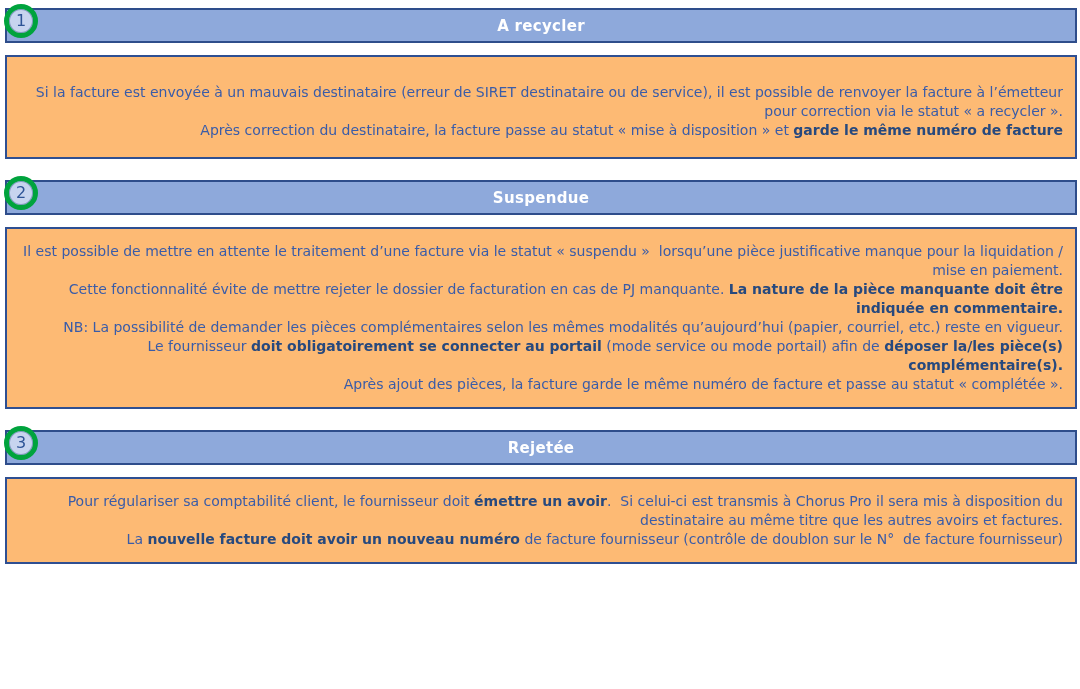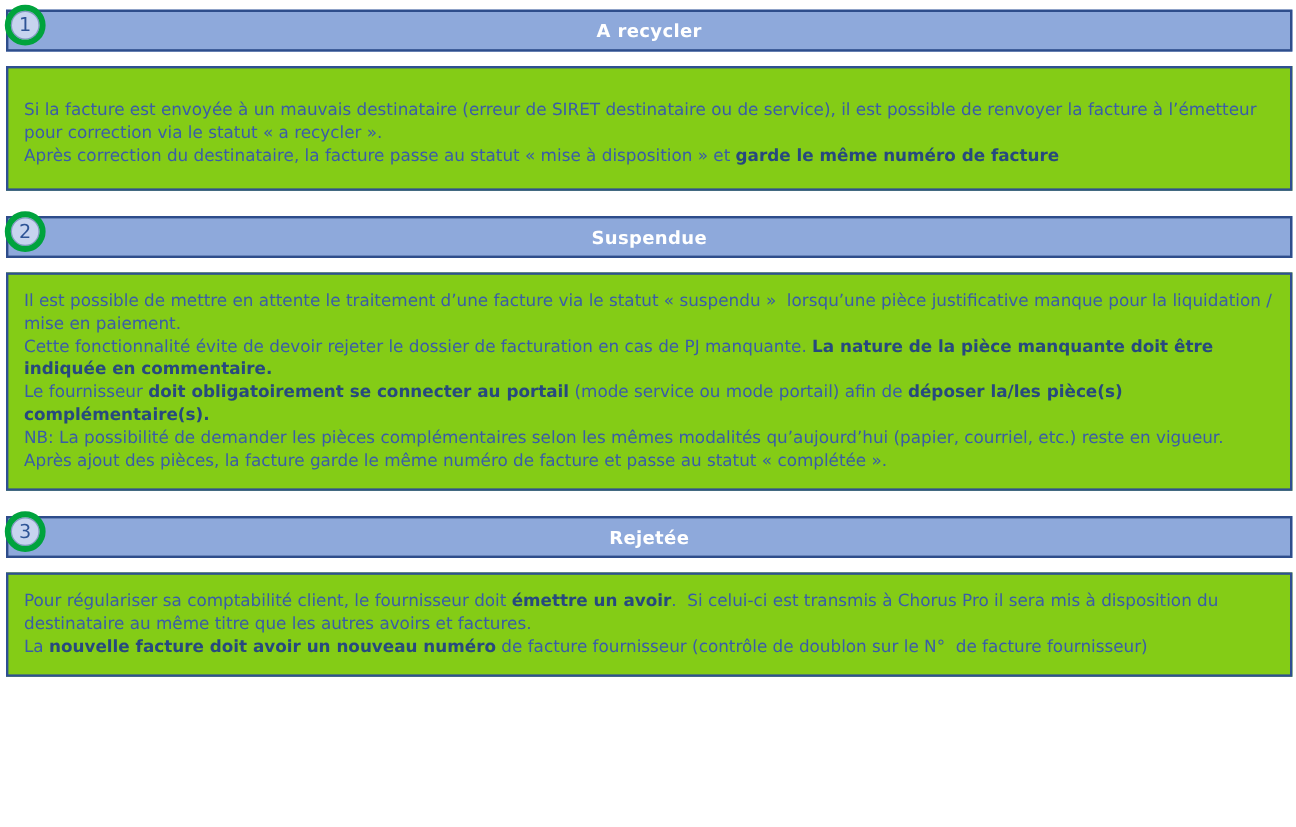--- a/index.html
+++ b/index.html
@@ -42,26 +42,27 @@
     box-shadow: inset 0 0 0 1px rgba(46, 77, 139, 0.45);
     display: flex; align-items: center; justify-content: center;
   }
   .badge-num {
     font-size: 16px;
     line-height: 1;
     color: var(--badge-number, #2E5496);
   }
   .section-box {
     margin-top: 12px;
-    background: #84cc16;
+    background: #fdba74;
     border: 2px solid var(--body-border, #2E4F92);
     padding: 13px 12px 13px 13px;
     font-size: 14px;
     line-height: 19px;
     color: var(--body-text, #3A5CA8);
+    text-align: right;
   }
   main > section:nth-of-type(1) .section-box { padding-top: 26px; padding-bottom: 17px; }
   .section-box p { margin: 0; }
   .seg { white-space: pre-wrap; }
   .b { font-weight: bold; color: var(--bold-text, #27497E); }
 </style>
 </head>
 <body>
 
 <main>
@@ -81,23 +82,23 @@
 
     <section class="status-section">
       <header class="section-bar">
         <span class="badge">
           <span class="badge-num">2</span>
         </span>
         <h2 class="section-title">Suspendue</h2>
       </header>
       <div class="section-box">
         <p><span class="seg">Il est possible de mettre en attente le traitement d’une facture via le statut « suspendu »  lorsqu’une pièce justificative manque pour la liquidation / mise en paiement.</span></p>
-        <p><span class="seg">Cette fonctionnalité évite de devoir rejeter le dossier de facturation en cas de PJ manquante. </span><span class="seg b">La nature de la pièce manquante doit être indiquée en commentaire.</span></p>
+        <p><span class="seg">Cette fonctionnalité évite de mettre rejeter le dossier de facturation en cas de PJ manquante. </span><span class="seg b">La nature de la pièce manquante doit être indiquée en commentaire.</span></p>
+        <p><span class="seg">NB: La possibilité de demander les pièces complémentaires selon les mêmes modalités qu’aujourd’hui (papier, courriel, etc.) reste en vigueur.</span></p>
         <p><span class="seg">Le fournisseur </span><span class="seg b">doit obligatoirement se connecter au portail</span><span class="seg"> (mode service ou mode portail) afin de </span><span class="seg b">déposer la/les pièce(s) complémentaire(s).</span></p>
-        <p><span class="seg">NB: La possibilité de demander les pièces complémentaires selon les mêmes modalités qu’aujourd’hui (papier, courriel, etc.) reste en vigueur.</span></p>
         <p><span class="seg">Après ajout des pièces, la facture garde le même numéro de facture et passe au statut « complétée ».</span></p>
       </div>
     </section>
 
     <section class="status-section">
       <header class="section-bar">
         <span class="badge">
           <span class="badge-num">3</span>
         </span>
         <h2 class="section-title">Rejetée</h2>

